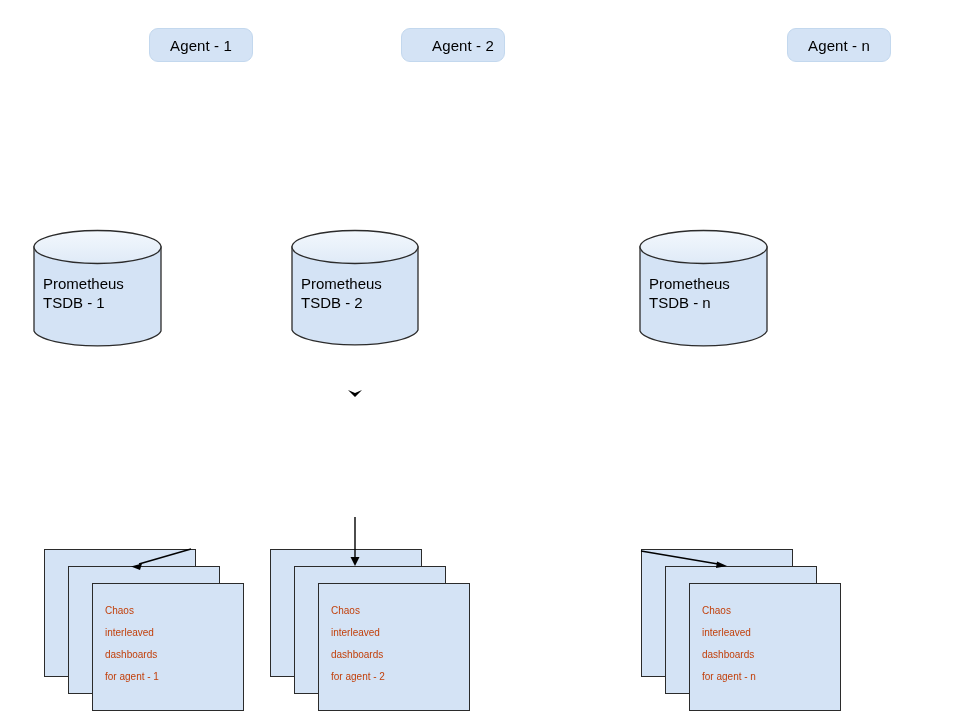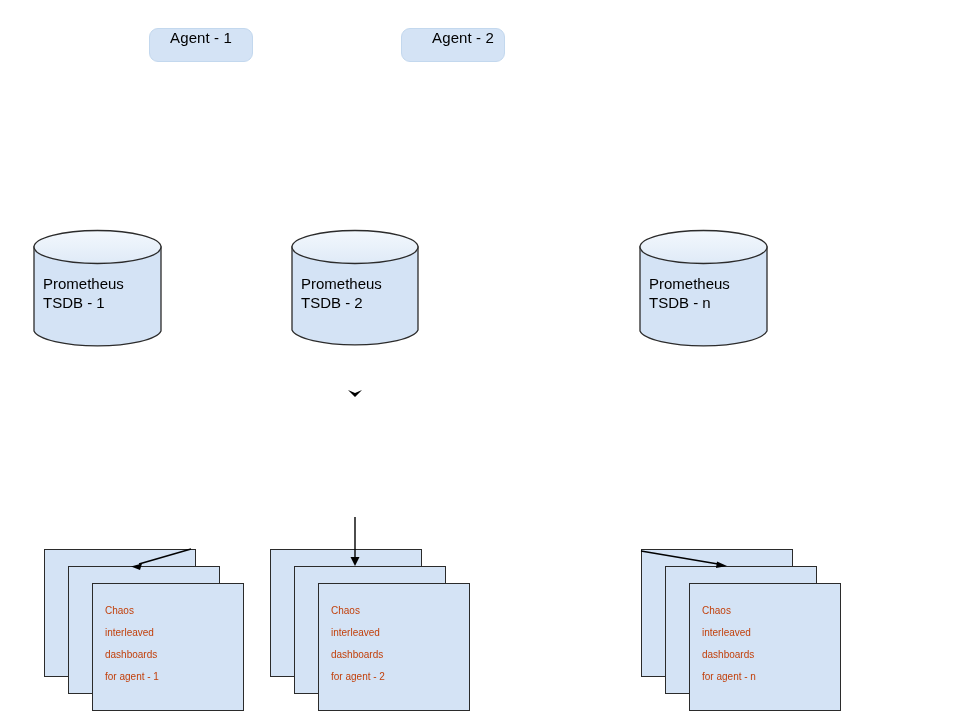--- a/index.html
+++ b/index.html
@@ -19,20 +19,21 @@
     overflow: hidden;
   }
 
   
   .agent-box {
     position: absolute;
     background: #d4e3f5;
     border: 1px solid #c3d8ee;
     border-radius: 9px;
     display: flex;
+    align-items: center;
     justify-content: center;
     font-size: 15px;
     color: #000000;
     letter-spacing: 0.1px;
     box-sizing: border-box;
   }
 
   
   .cylinder {
     position: absolute;
@@ -119,20 +120,23 @@
 <div id="canvas">
 
   <div class="agent-box" style="left:149px; top:28px; width:104px; height:34px;">
     <span>Agent - 1</span>
   </div>
 
   <div class="agent-box" style="left:401px; top:28px; width:104px; height:34px;padding-left:20px;">
     <span>Agent - 2</span>
   </div>
 
+  <div class="agent-box" style="left:787px; top:28px; width:104px; height:34px;">
+    <span>Agent - n</span>
+  </div>
 
   <div class="cylinder" style="left:33px; top:230px; width:129px; height:118px;">
     <svg width="129" height="118" viewBox="0 0 129 118">
       <defs>
         <linearGradient id="cylTop1" x1="0" y1="0" x2="0" y2="1">
           <stop offset="0%" stop-color="#f3f8fd"></stop>
           <stop offset="100%" stop-color="#dfeaf7"></stop>
         </linearGradient>
       </defs>
       <path d="M1,17 L1,101 A64,17 0 0 0 128,101 L128,17 Z" fill="#d4e3f5" stroke="#2b2b2b" stroke-width="1.3"></path>

